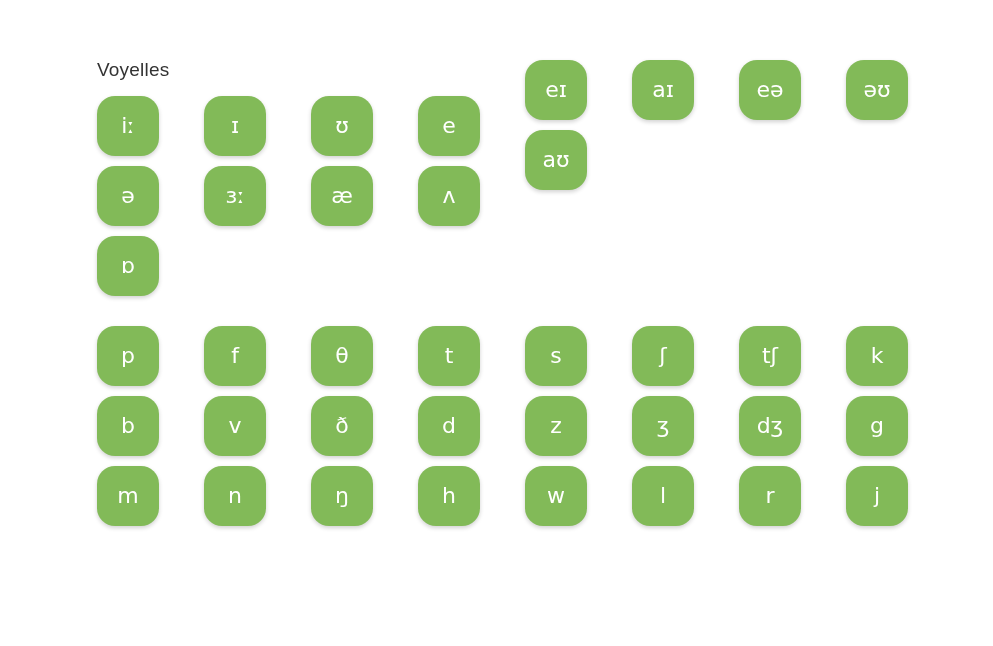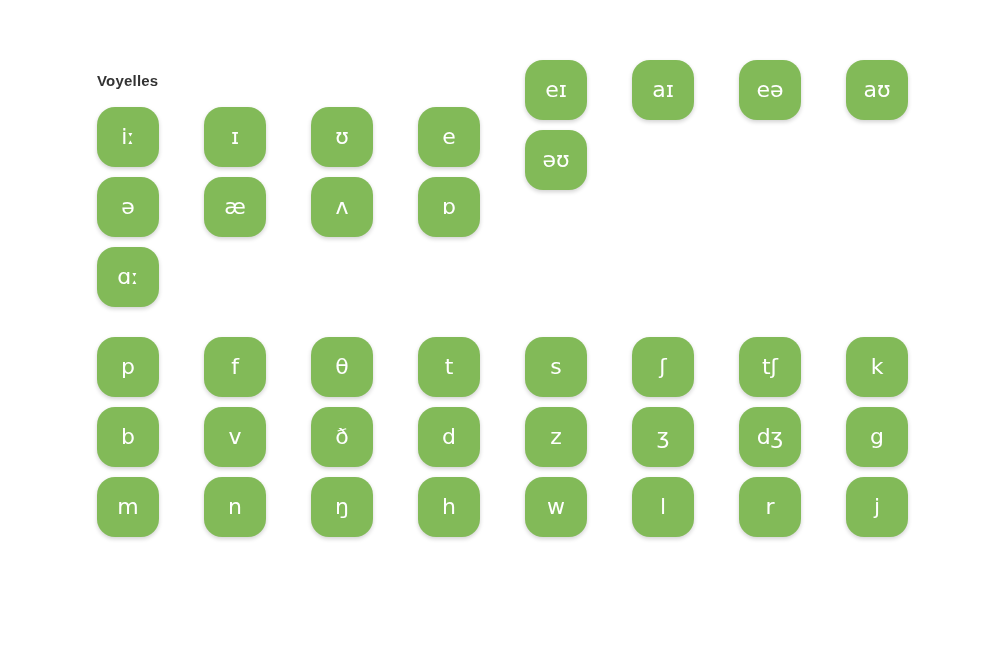--- a/index.html
+++ b/index.html
@@ -17,24 +17,24 @@
   .page {
     box-sizing: border-box;
     padding: 60px 40px 0 97px;
   }
   .top-row {
     display: flex;
     gap: 45px;
     align-items: flex-start;
   }
   h2.section-title {
-    margin: 11px 0 16px 0;
-    font-size: 15px;
+    margin: 0 0 16px 0;
+    font-size: 19px;
     line-height: 20px;
-    font-weight: 700;
+    font-weight: 400;
     color: var(--heading-color, #333333);
     letter-spacing: 0.2px;
   }
   .grid {
     display: grid;
     gap: 10px 45px;
   }
   .cols-4 { grid-template-columns: repeat(4, 62px); }
   .cols-8 { grid-template-columns: repeat(8, 62px); }
   .tile {
@@ -66,34 +66,34 @@
   <div class="top-row">
 
     <section>
       <h2 class="section-title">Voyelles</h2>
       <div class="grid cols-4">
           <button class="tile">iː</button>
           <button class="tile">ɪ</button>
           <button class="tile">ʊ</button>
           <button class="tile">e</button>
           <button class="tile">ə</button>
+          <button class="tile">ɜː</button>
           <button class="tile">æ</button>
           <button class="tile">ʌ</button>
           <button class="tile">ɒ</button>
-          <button class="tile">ɑː</button>
         </div>
     </section>
 
     <section>
       <div class="grid cols-4">
           <button class="tile">eɪ</button>
           <button class="tile">aɪ</button>
           <button class="tile">eə</button>
+          <button class="tile">əʊ</button>
           <button class="tile">aʊ</button>
-          <button class="tile">əʊ</button>
         </div>
     </section>
 
   </div>
 
   <section class="section-consonants">
     <div class="grid cols-8">
         <button class="tile">p</button>
         <button class="tile">f</button>
         <button class="tile">θ</button>

